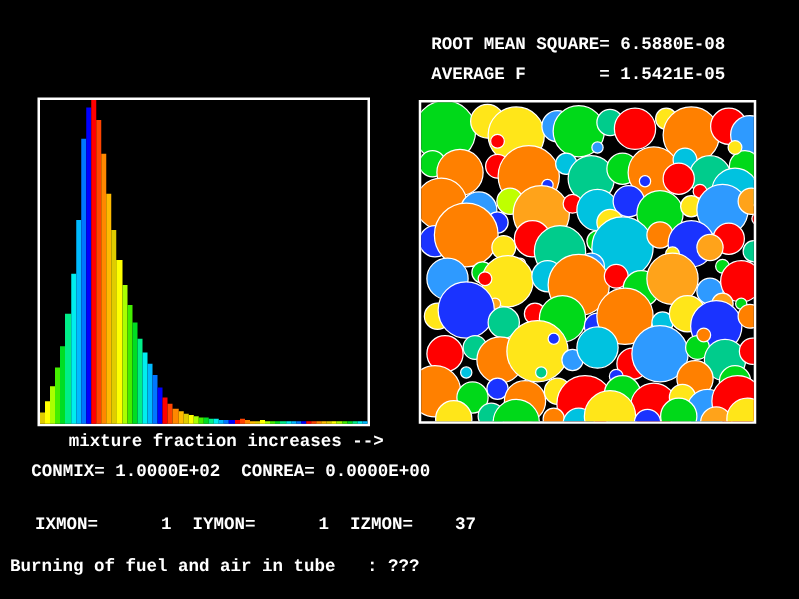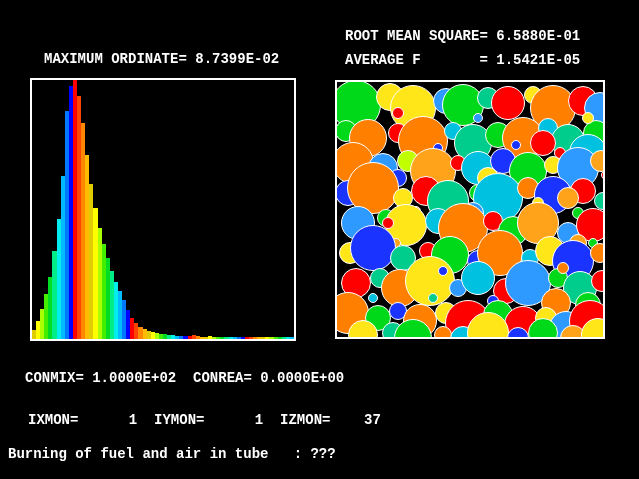--- a/index.html
+++ b/index.html
@@ -12,23 +12,22 @@
   .bar{flex:1 0 auto;}
   .bubble-panel{left:335px;top:80px;width:266px;height:255px;overflow:hidden;}
   .field{position:absolute;inset:0;}
   .circle{position:absolute;border-radius:50%;border:1px solid #fff;}
 </style>
 </head>
 <body>
 
 <div class="screen">
 
-  <div class="txt" style="left:44px;top:52px;">MAXIMUM ORDINATE= 8.7399E-02</div>
-
-  <div class="txt" style="left:345px;top:29px;">ROOT MEAN SQUARE= 6.5880E-01</div>
+
+  <div class="txt" style="left:345px;top:29px;">ROOT MEAN SQUARE= 6.5880E-08</div>
 
   <div class="txt" style="left:345px;top:53px;">AVERAGE F       = 1.5421E-05</div>
 
   <div class="panel hist-panel">
     <div class="bars">
         <div class="bar" style="height: 9px; background: rgb(224, 204, 0);"></div>
         <div class="bar" style="height: 18px; background: rgb(255, 255, 0);"></div>
         <div class="bar" style="height: 30px; background: rgb(170, 255, 0);"></div>
         <div class="bar" style="height: 45px; background: rgb(68, 238, 0);"></div>
         <div class="bar" style="height: 62px; background: rgb(0, 221, 34);"></div>
@@ -219,20 +218,21 @@
         <div class="circle" style="left: 97px; top: 244px; width: 16px; height: 16px; background: rgb(255, 128, 0);"></div>
         <div class="circle" style="left: 113px; top: 244px; width: 24px; height: 24px; background: rgb(0, 194, 224);"></div>
         <div class="circle" style="left: 130px; top: 230px; width: 40px; height: 40px; background: rgb(255, 230, 25);"></div>
         <div class="circle" style="left: 170px; top: 245px; width: 20px; height: 20px; background: rgb(26, 51, 255);"></div>
         <div class="circle" style="left: 191px; top: 236px; width: 28px; height: 28px; background: rgb(0, 217, 25);"></div>
         <div class="circle" style="left: 223px; top: 243px; width: 24px; height: 24px; background: rgb(255, 163, 26);"></div>
         <div class="circle" style="left: 244px; top: 236px; width: 32px; height: 32px; background: rgb(255, 230, 25);"></div>
       </div>
   </div>
 
+  <div class="txt" style="left:55px;top:347px;">mixture fraction increases --&gt;</div>
 
   <div class="txt" style="left:25px;top:371px;">CONMIX= 1.0000E+02  CONREA= 0.0000E+00</div>
 
   <div class="txt" style="left:28px;top:413px;">IXMON=      1  IYMON=      1  IZMON=    37</div>
 
   <div class="txt" style="left:8px;top:447px;">Burning of fuel and air in tube   : ???</div>
 
 </div>
 
 </body></html>

